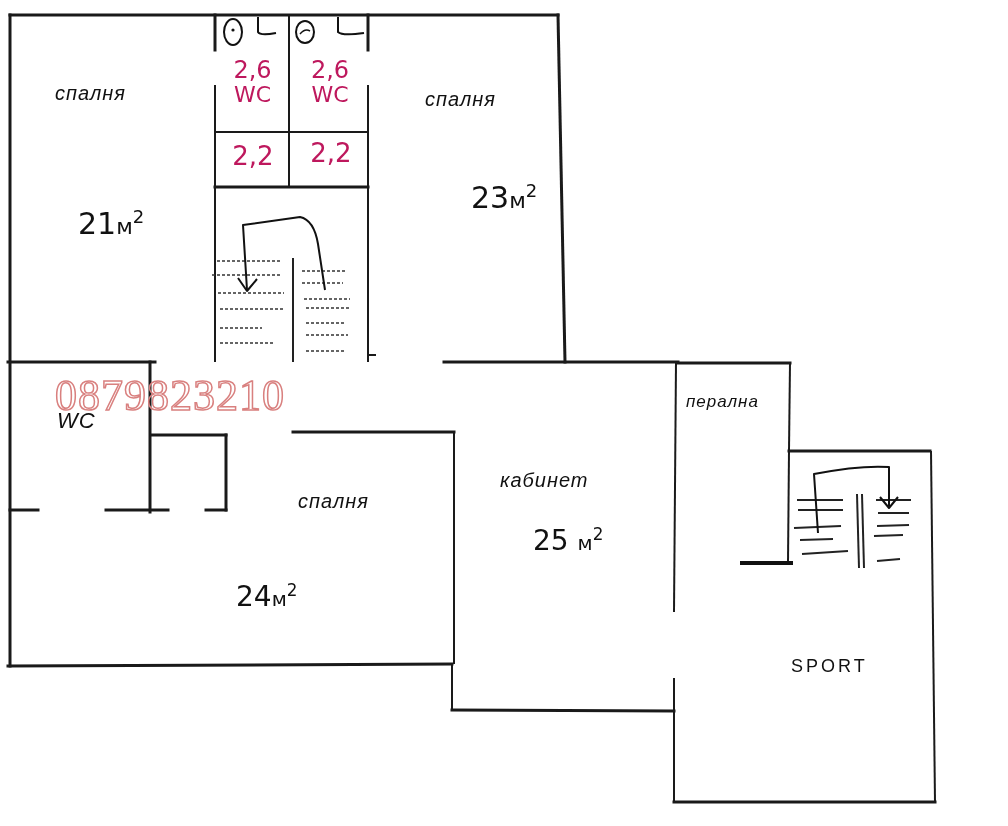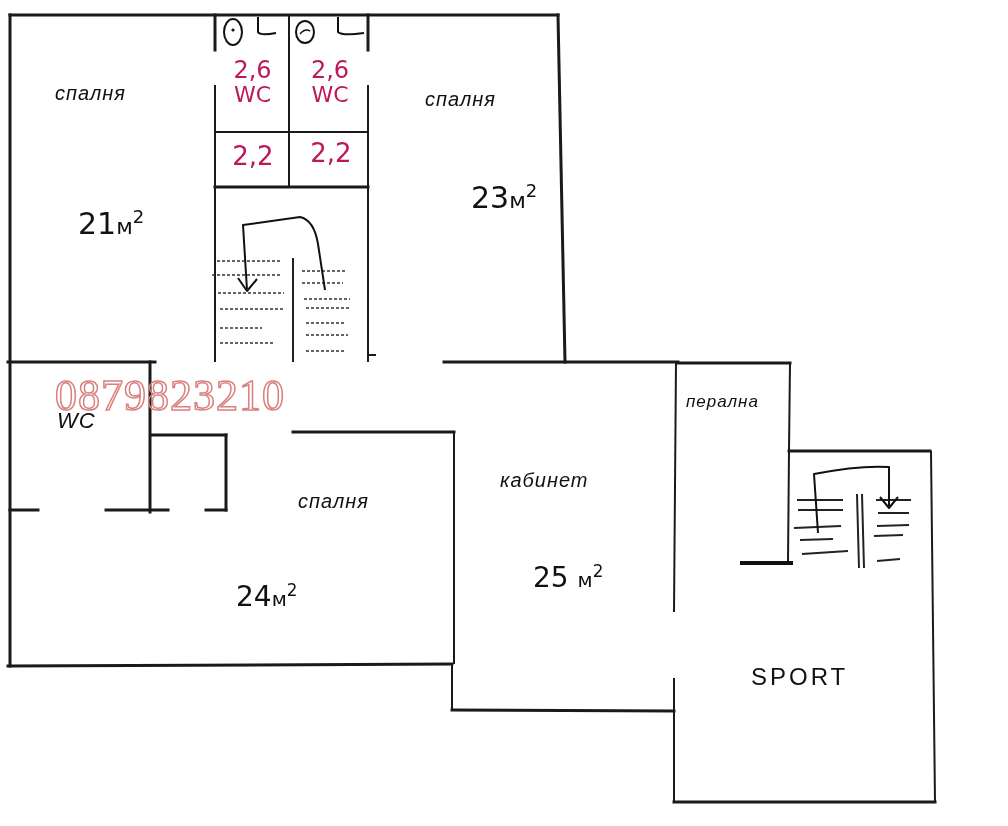--- a/index.html
+++ b/index.html
@@ -129,26 +129,26 @@
 <div class="area" style="left:435px; top:180px; font-size:30px;margin-left:36px;">
   <span>23</span><span style="font-size:22px;">м</span><sup>2</sup>
 </div>
 
 <div class="label" style="left:298px; top:490px; font-size:20px;">спалня</div>
 <div class="area" style="left:236px; top:580px; font-size:28px;">
   <span>24</span><span style="font-size:20px;">м</span><sup>2</sup>
 </div>
 
 <div class="label" style="left:500px; top:440px; font-size:20px;margin-top:29px;">кабинет</div>
-<div class="area" style="left:533px; top:561px; font-size:28px;">
+<div class="area" style="left:533px; top:524px; font-size:28px;">
   <span>25</span> <span style="font-size:20px;">м</span><sup>2</sup>
 </div>
 
 <div class="label" style="left:686px; top:392px; font-size:17px;">перална</div>
-<div class="label" style="left:751px; top:656px; font-size:24px; font-style:normal; letter-spacing:3px;margin-top:7px;">SPORT</div>
+<div class="label" style="left:791px; top:656px; font-size:18px; font-style:normal; letter-spacing:3px;">SPORT</div>
 <div class="label" style="left:57px; top:408px; font-size:22px;">WC</div>
 
 <div class="small" style="left:220px; top:58px; width:65px; font-size:24px;">
   <div>2,6</div>
   <div style="font-size:22px;">WC</div>
 </div>
 <div class="small" style="left:295px; top:58px; width:70px; font-size:24px;">
   <div>2,6</div>
   <div style="font-size:22px;">WC</div>
 </div>

